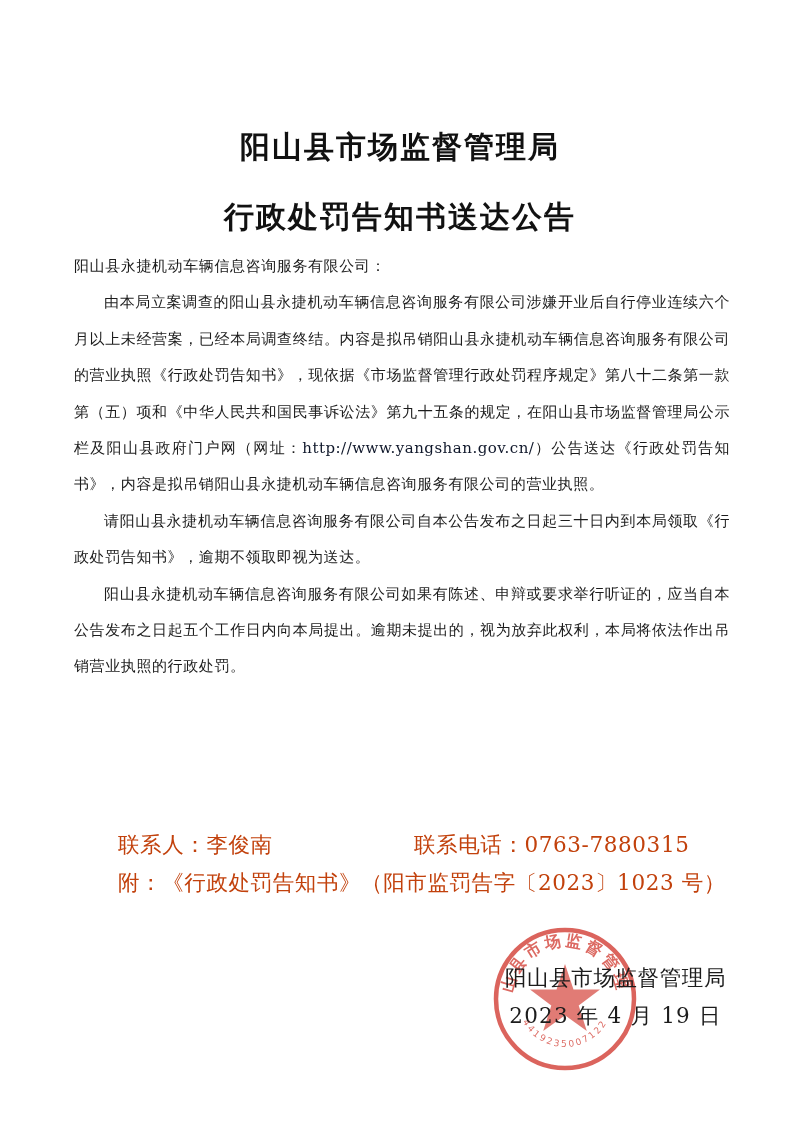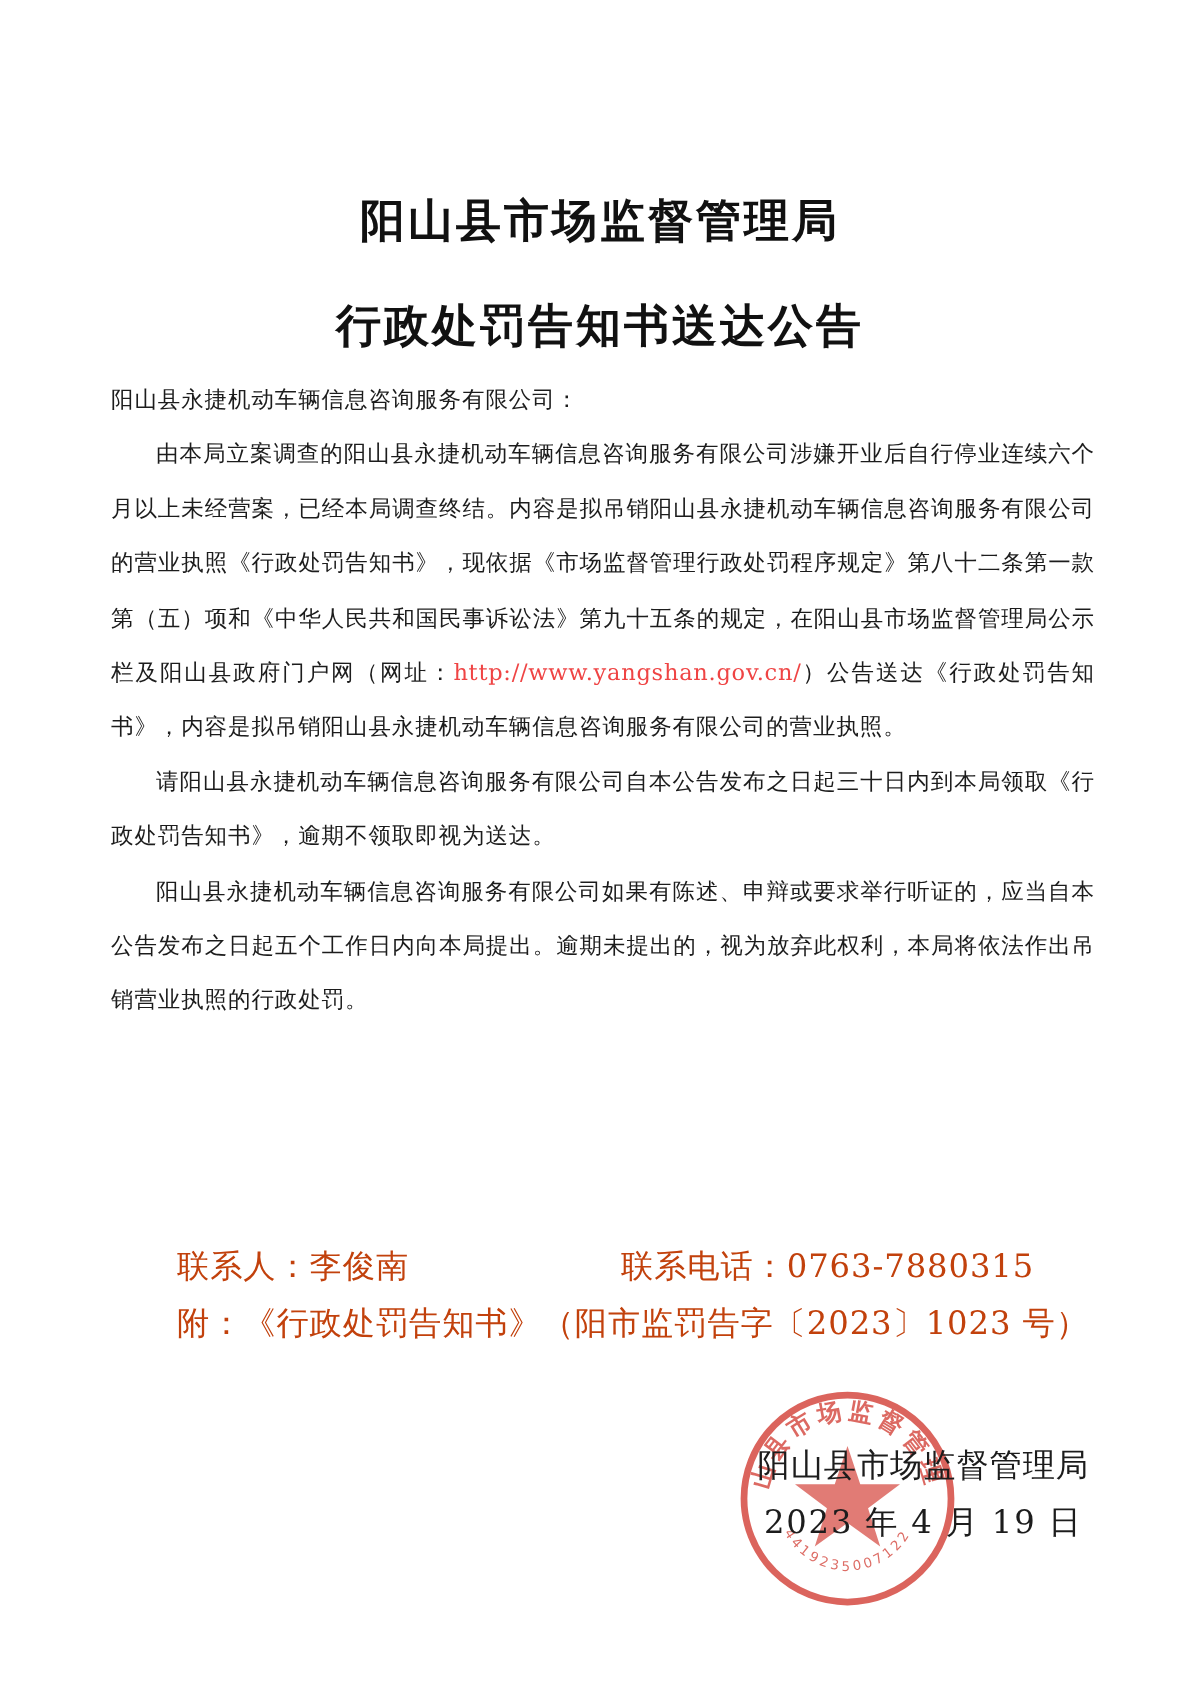--- a/index.html
+++ b/index.html
@@ -46,21 +46,21 @@
     line-height: 36.4px;
     text-align: justify;
     text-align-last: left;
     letter-spacing: 0.6px;
     color: #1c1c1c;
     margin: 0;
   }
   .para.indent { text-indent: 2em; }
   .url-text {
     font-family: "DejaVu Serif", "Liberation Serif", serif;
-    color: #ef4444;
+    color: #0f172a;
     letter-spacing: 0.5px;
   }
 
   
   #contact-block {
     position: absolute;
     left: 118px;
     top: 827px;
     width: 612px;
     font-size: 21.5px;

